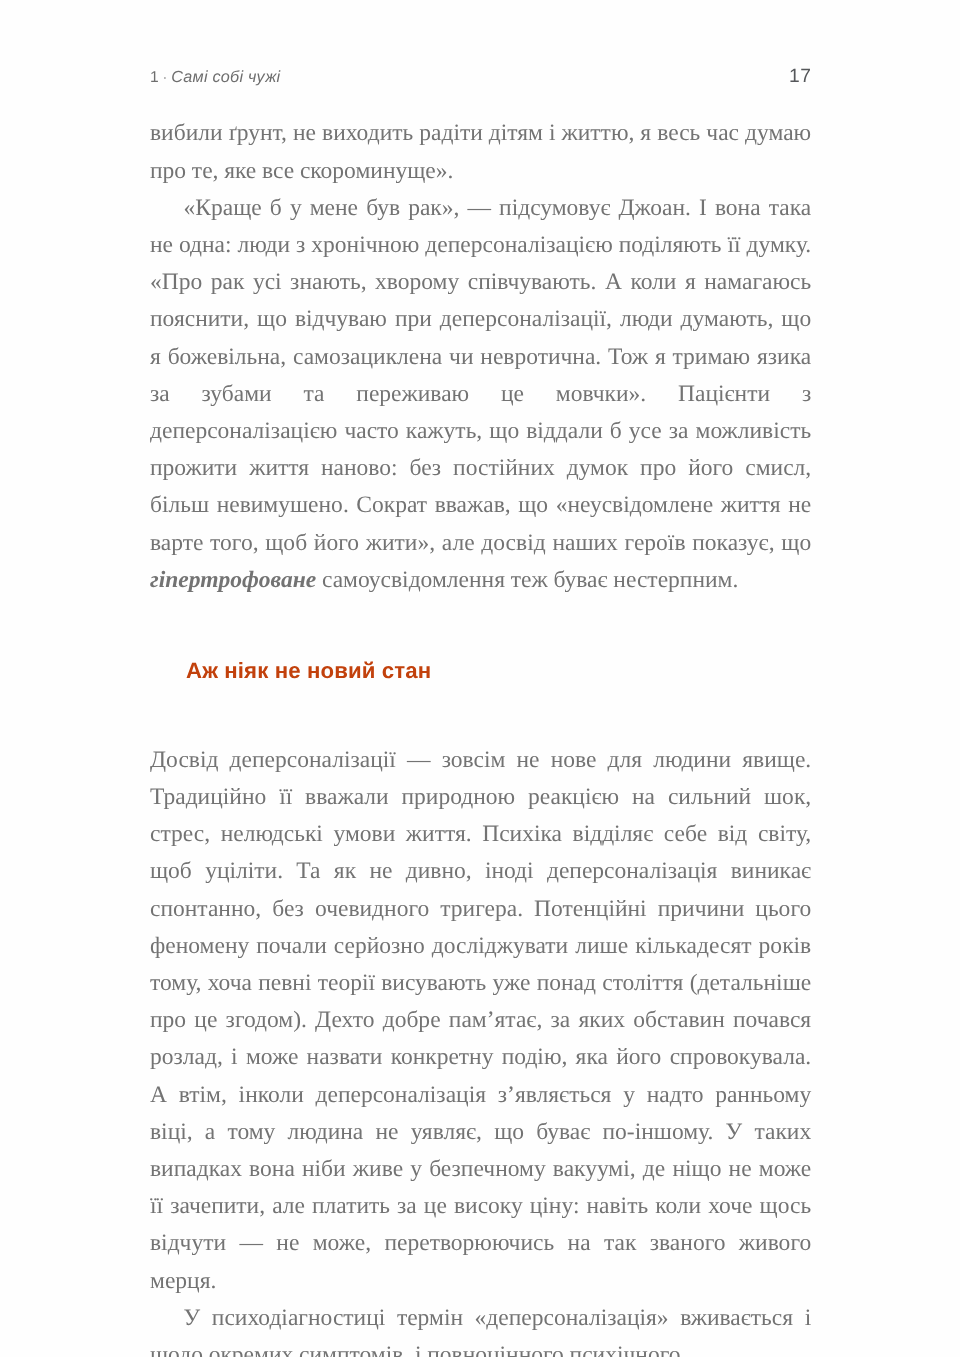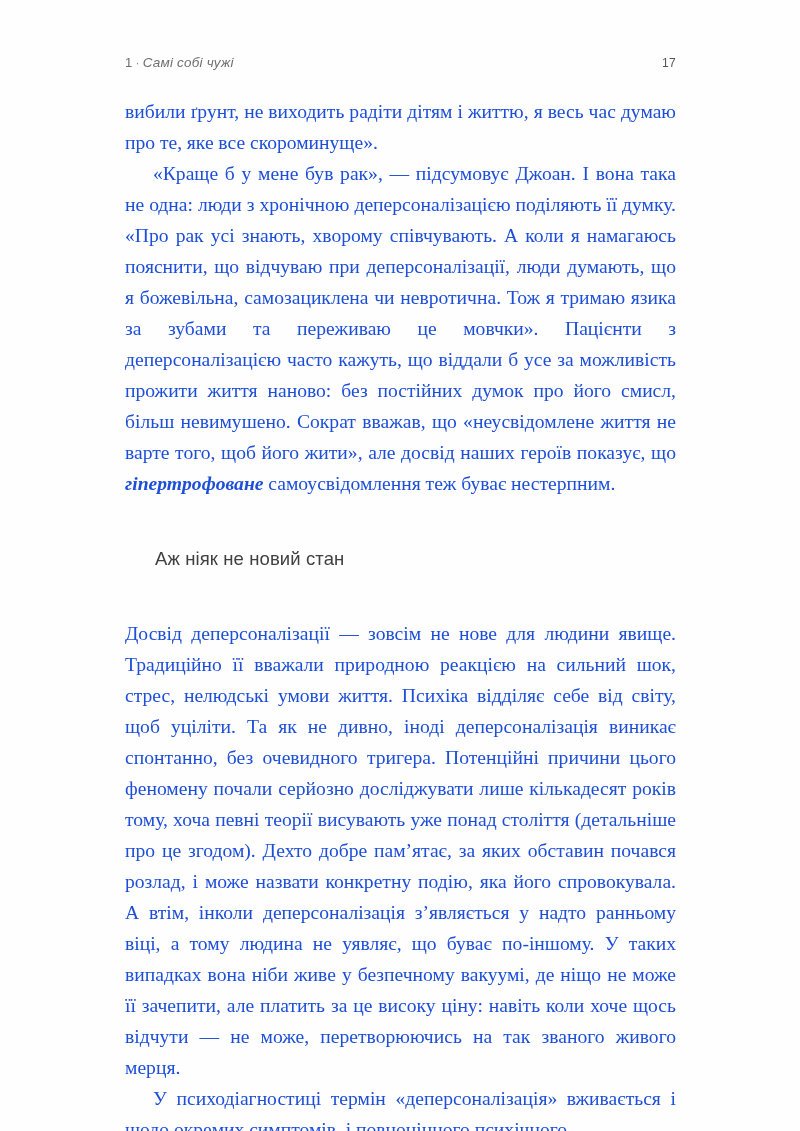--- a/index.html
+++ b/index.html
@@ -50,60 +50,60 @@
     color: #6e6e6e;
   }
   .head-sep {
     font-style: normal;
     color: #8a8a8a;
     padding: 0 3px;
     font-size: 12px;
   }
   .folio {
     font-family: "Liberation Sans", "DejaVu Sans", sans-serif;
-    font-size: 12px;
+    font-size: 16px;
     color: #55575a;
     letter-spacing: 0.3px;
   }
 
   
   .text-column {
     position: absolute;
     left: 125px;
     top: 96px;
     width: 551px;
   }
 
   p.body-par {
     margin: 0;
     font-size: 19.6px;
     line-height: 31px;
     text-align: justify;
     text-justify: inter-word;
     word-spacing: -0.1px;
     hyphens: manual;
-    color: #1d4ed8;
+    color: #737373;
   }
   p.body-par.indent {
     text-indent: 28px;
   }
 
   em.it {
     font-style: italic;
     font-weight: bold;
   }
 
   
   h2.section-heading {
     margin: 0;
     font-family: "Liberation Sans", "DejaVu Sans", sans-serif;
-    font-weight: normal;
+    font-weight: bold;
     font-size: 18.5px;
     line-height: 26px;
-    color: #404040;
+    color: #c2410c;
     padding-left: 30px;
     letter-spacing: 0.1px;
   }
   .gap-before-heading { height: 47px; }
   .gap-after-heading  { height: 46px; }
 </style>
 </head>
 <body>
 
 <div class="page">

